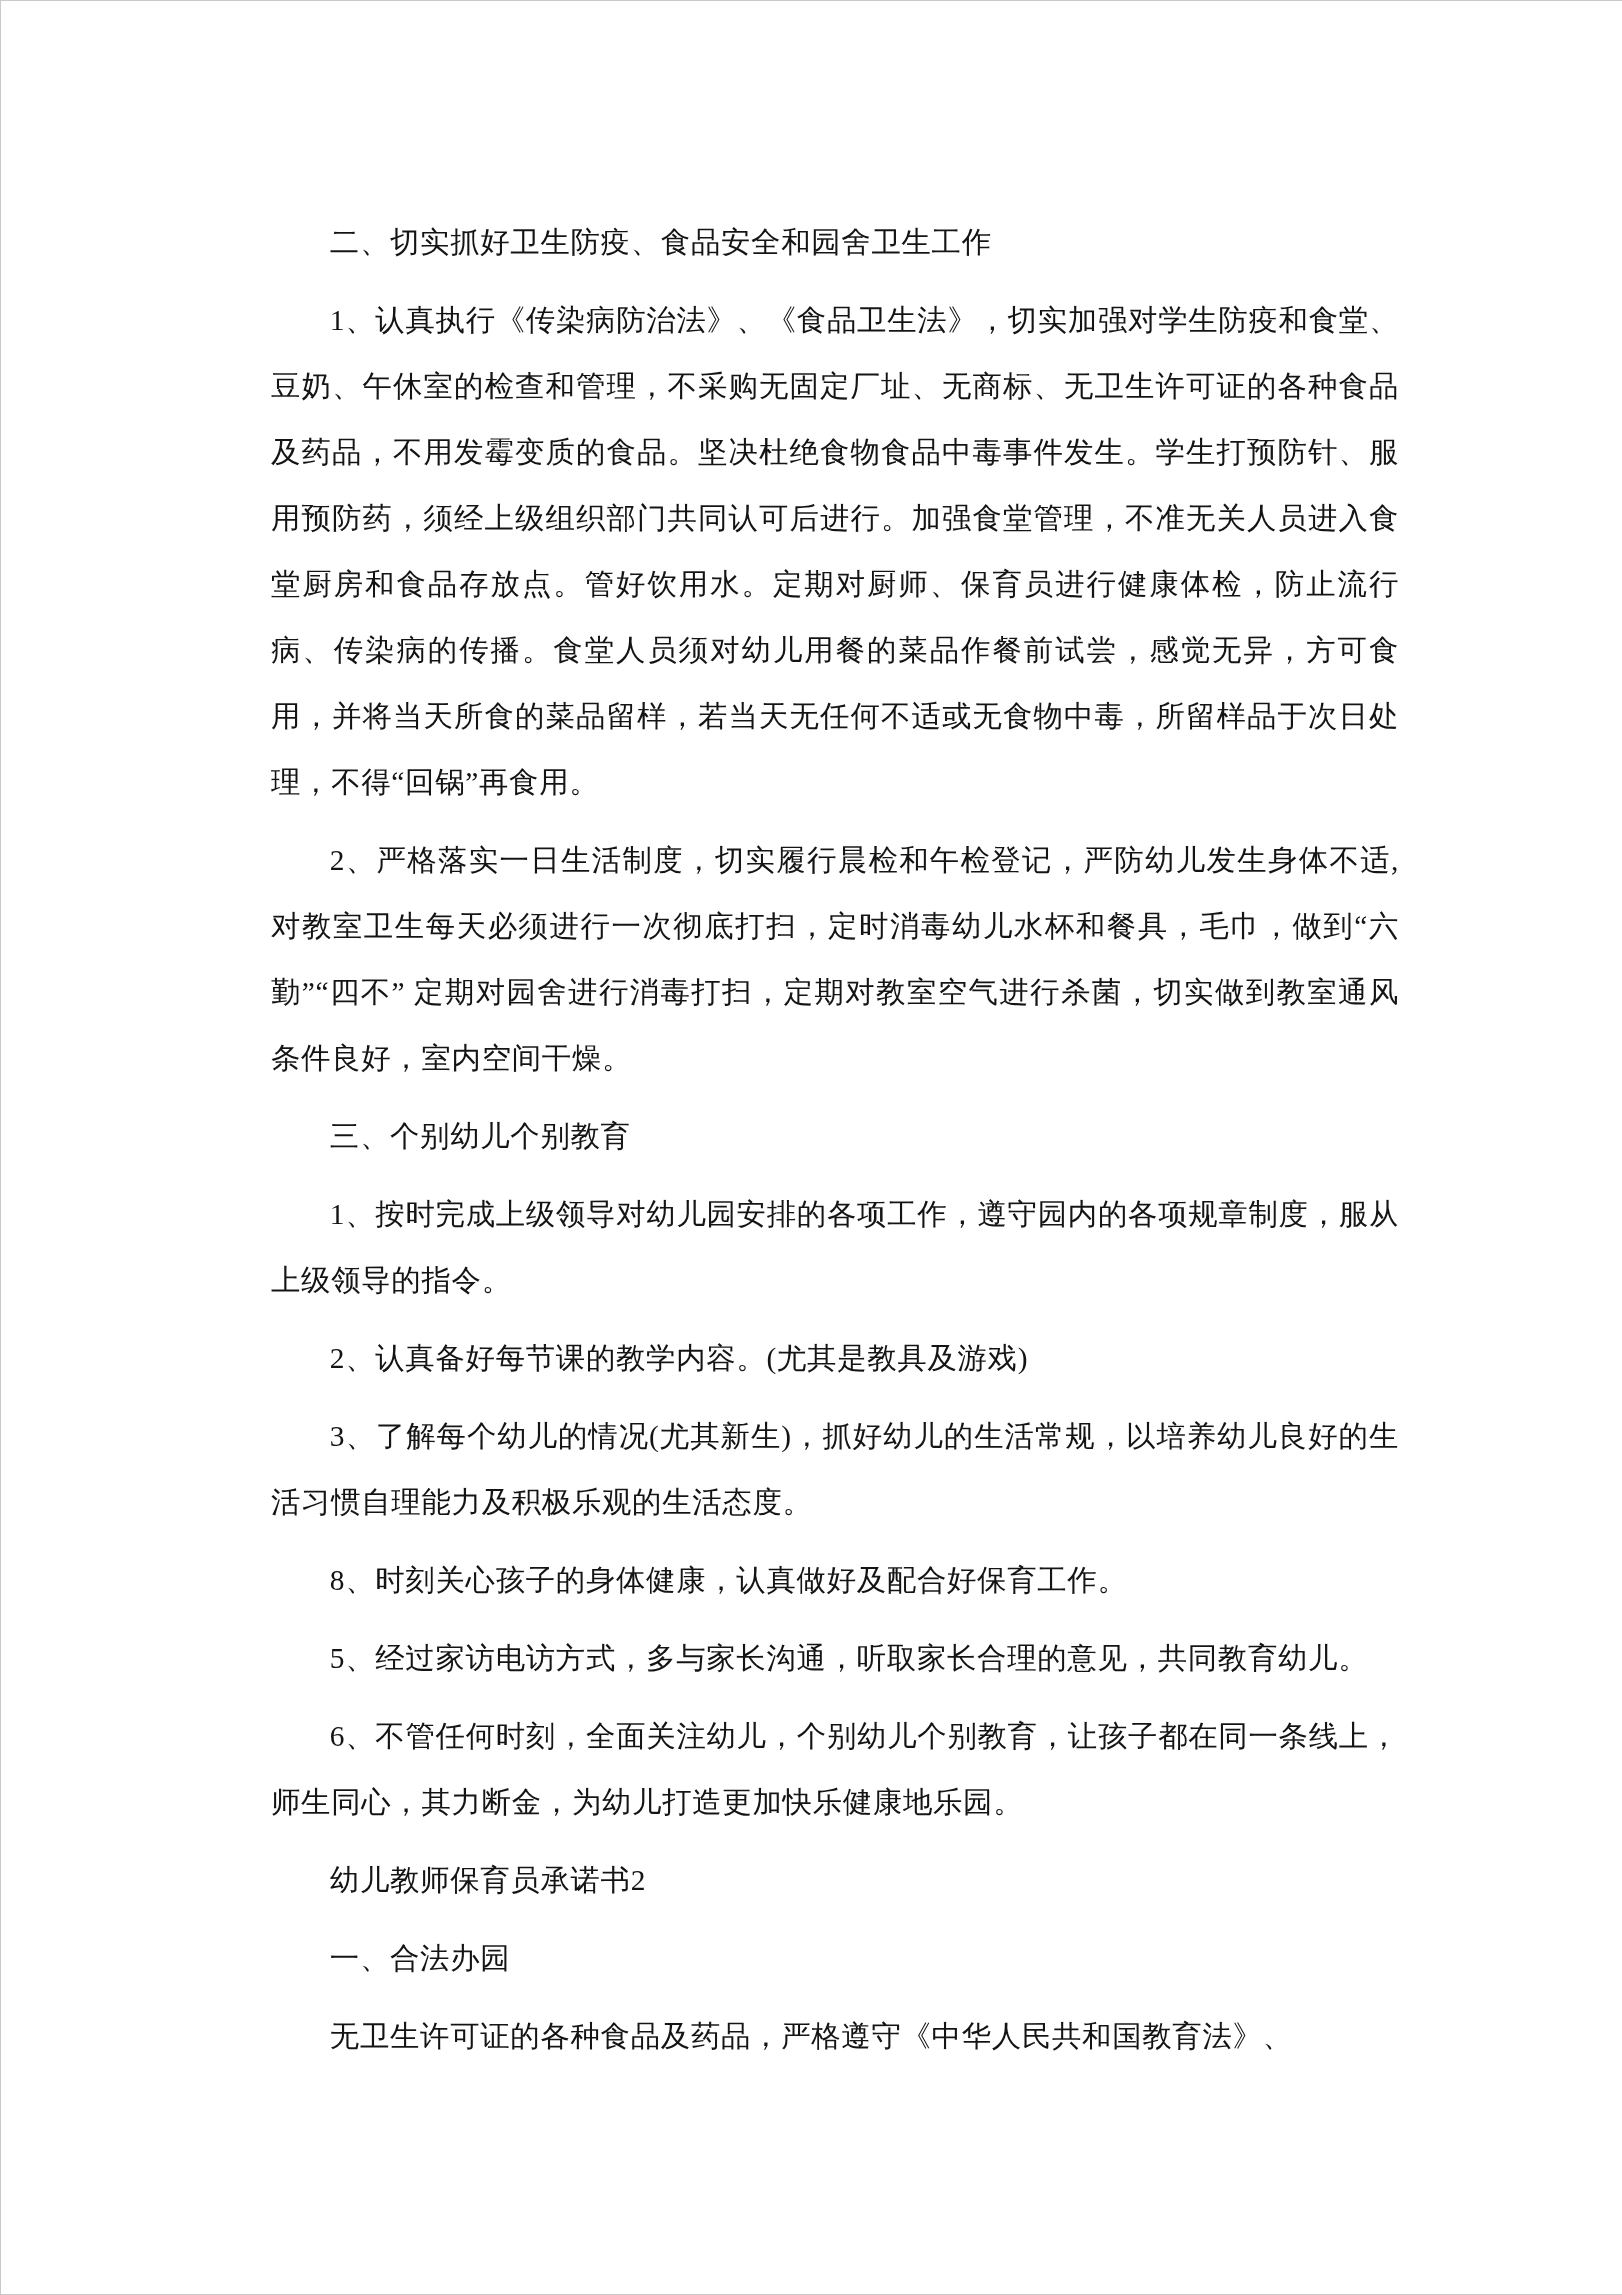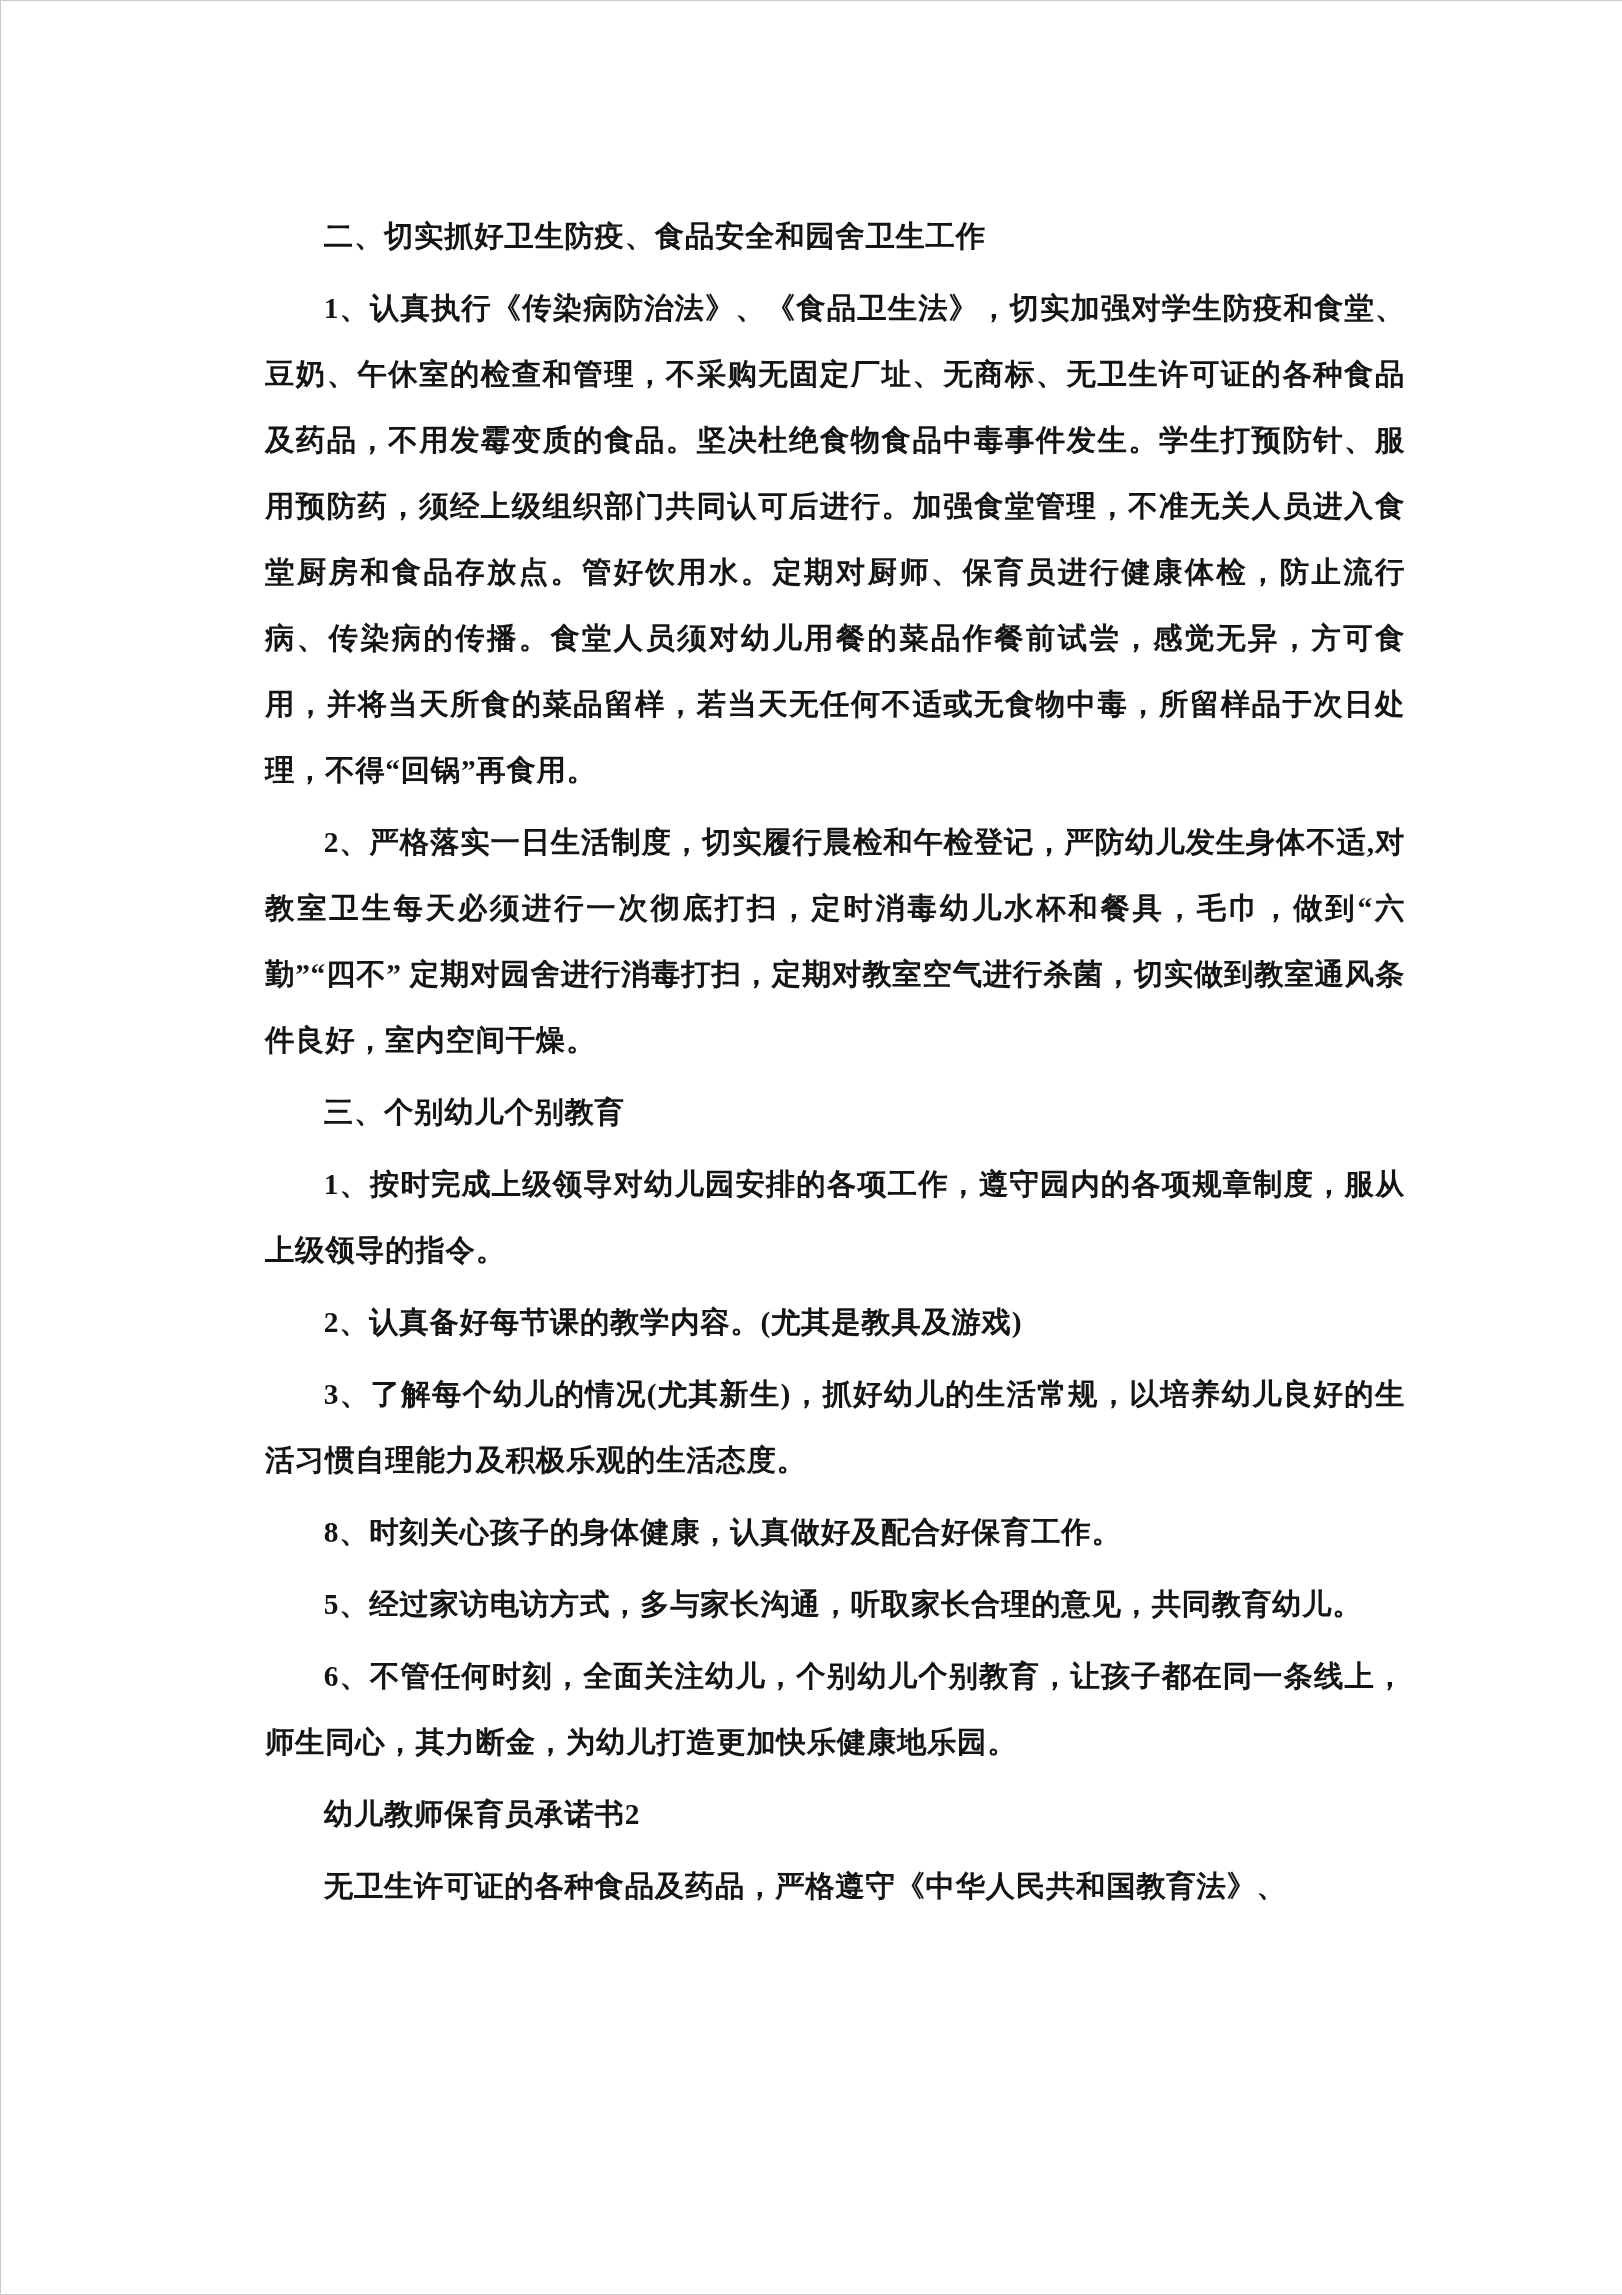--- a/index.html
+++ b/index.html
@@ -16,42 +16,42 @@
       border: 1.3px solid #c9c9c9;
       padding: 196px 236px 131px 258px;
       overflow: hidden;
       font-family: "Liberation Serif", "DejaVu Serif", serif;
       color: #141414;
     }
     .content {
       width: 1152px;
     }
     .para {
-      margin: 6px;
+      margin: 12px;
       font-size: 29.4px;
       line-height: 66px;
       text-indent: 2em;
       text-align: justify;
       letter-spacing: 0.7px;
       word-break: break-all;
-      font-weight: bold;
     }
   </style>
 </head>
 <body>
 
 <div class="page">
   <div class="content">
     <p class="para">二、切实抓好卫生防疫、食品安全和园舍卫生工作</p>
     <p class="para">1、认真执行《传染病防治法》、《食品卫生法》，切实加强对学生防疫和食堂、豆奶、午休室的检查和管理，不采购无固定厂址、无商标、无卫生许可证的各种食品及药品，不用发霉变质的食品。坚决杜绝食物食品中毒事件发生。学生打预防针、服用预防药，须经上级组织部门共同认可后进行。加强食堂管理，不准无关人员进入食堂厨房和食品存放点。管好饮用水。定期对厨师、保育员进行健康体检，防止流行病、传染病的传播。食堂人员须对幼儿用餐的菜品作餐前试尝，感觉无异，方可食用，并将当天所食的菜品留样，若当天无任何不适或无食物中毒，所留样品于次日处理，不得“回锅”再食用。</p>
     <p class="para">2、严格落实一日生活制度，切实履行晨检和午检登记，严防幼儿发生身体不适,对教室卫生每天必须进行一次彻底打扫，定时消毒幼儿水杯和餐具，毛巾，做到“六勤”“四不” 定期对园舍进行消毒打扫，定期对教室空气进行杀菌，切实做到教室通风条件良好，室内空间干燥。</p>
     <p class="para">三、个别幼儿个别教育</p>
     <p class="para">1、按时完成上级领导对幼儿园安排的各项工作，遵守园内的各项规章制度，服从上级领导的指令。</p>
     <p class="para">2、认真备好每节课的教学内容。(尤其是教具及游戏)</p>
     <p class="para">3、了解每个幼儿的情况(尤其新生)，抓好幼儿的生活常规，以培养幼儿良好的生活习惯自理能力及积极乐观的生活态度。</p>
     <p class="para">8、时刻关心孩子的身体健康，认真做好及配合好保育工作。</p>
     <p class="para">5、经过家访电访方式，多与家长沟通，听取家长合理的意见，共同教育幼儿。</p>
     <p class="para">6、不管任何时刻，全面关注幼儿，个别幼儿个别教育，让孩子都在同一条线上，师生同心，其力断金，为幼儿打造更加快乐健康地乐园。</p>
     <p class="para">幼儿教师保育员承诺书2</p>
+    <p class="para">一、合法办园</p>
     <p class="para">无卫生许可证的各种食品及药品，严格遵守《中华人民共和国教育法》、</p>
   </div>
 </div>
 
 
 </body></html>

